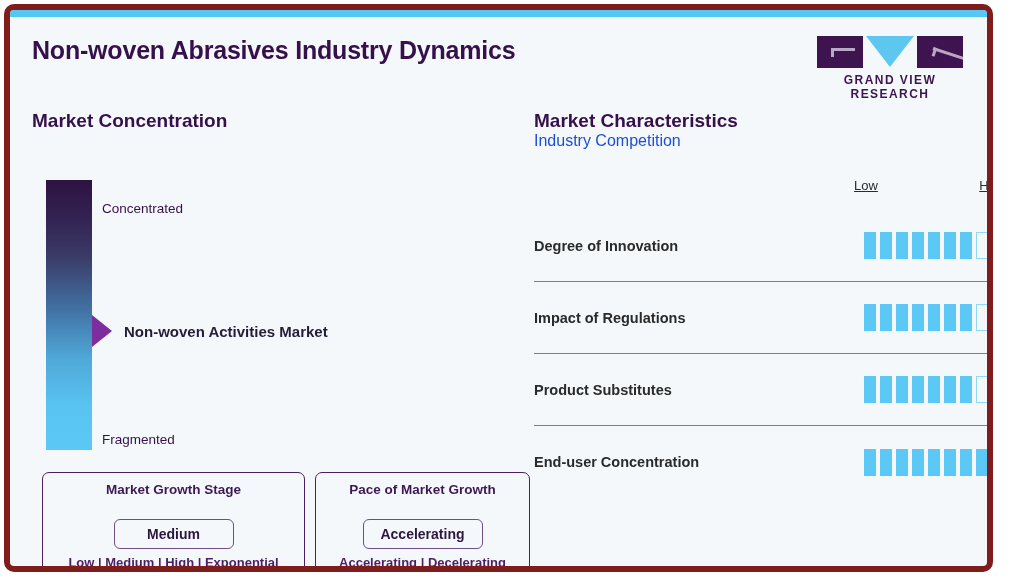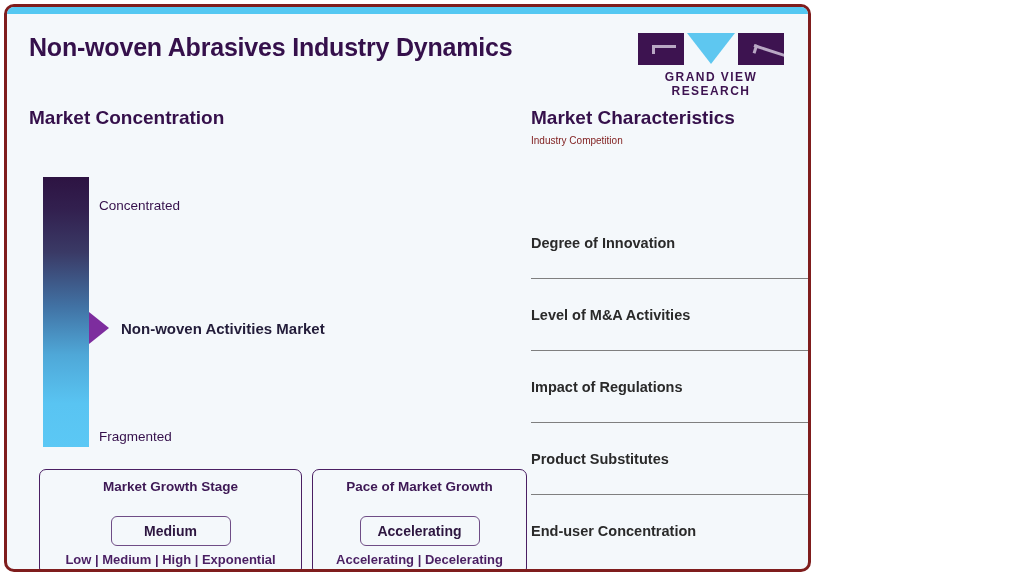--- a/index.html
+++ b/index.html
@@ -4,23 +4,23 @@
 <style>
   * { box-sizing: border-box; margin: 0; padding: 0; }
   html, body {
     width: 1025px; height: 576px;
     background: #ffffff;
     font-family: "Liberation Sans", sans-serif;
     overflow: hidden;
   }
   #card {
     position: absolute; left: 4px; top: 4px;
-    width: 807px; height: 568px;
+    width: 989px; height: 568px;
     background: #f4f8fb;
-    border: 3px solid #7f1d1d;
+    border: 6px solid #7f1d1d;
     border-radius: 10px;
     overflow: hidden;
   }
   #top-accent {
     position: absolute; left: 0; top: 0; width: 100%; height: 7px;
     background: #54c8f2;
   }
 
   
   #page-title {
@@ -56,21 +56,21 @@
     margin-top: 5px; font-size: 12px; font-weight: bold;
     letter-spacing: 1.45px; color: #3d1350; text-align: center;
   }
 
   
   #left-panel { position: absolute; left: 22px; top: 100px; width: 500px; }
   .panel-title {
     font-size: 19px; font-weight: bold; color: #35104b;
   }
   .panel-sub {
-    font-size: 10px; color: #7f1d1d; margin-top: 6px;
+    font-size: 16px; color: #1d4ed8; 
   }
 
   #gradient-wrap { position: absolute; left: 14px; top: 70px; }
   #gradient-bar {
     width: 46px; height: 270px;
     background: linear-gradient(to bottom, #2d1342 0%, #32204f 12%,
                 #3a3a66 28%, #4172a4 48%, #4fa8d8 66%, #59c4f2 84%, #5bc8f5 100%);
   }
   .grad-label {
     position: absolute; left: 56px; font-size: 13.5px; color: #35104b;
@@ -208,34 +208,20 @@
             <span class="bar filled"></span>
             <span class="bar filled"></span>
             <span class="bar filled"></span>
             <span class="bar filled"></span>
             <span class="bar filled"></span>
             <span class="bar empty"></span>
             <span class="bar empty"></span>
           </div>
         </div>
         <div class="char-row">
-          <div class="char-label">Level of M&amp;A Activities</div>
-          <div class="bars">
-            <span class="bar filled"></span>
-            <span class="bar filled"></span>
-            <span class="bar filled"></span>
-            <span class="bar filled"></span>
-            <span class="bar filled"></span>
-            <span class="bar empty"></span>
-            <span class="bar empty"></span>
-            <span class="bar empty"></span>
-            <span class="bar empty"></span>
-          </div>
-        </div>
-        <div class="char-row">
           <div class="char-label">Impact of Regulations</div>
           <div class="bars">
             <span class="bar filled"></span>
             <span class="bar filled"></span>
             <span class="bar filled"></span>
             <span class="bar filled"></span>
             <span class="bar filled"></span>
             <span class="bar filled"></span>
             <span class="bar filled"></span>
             <span class="bar empty"></span>

